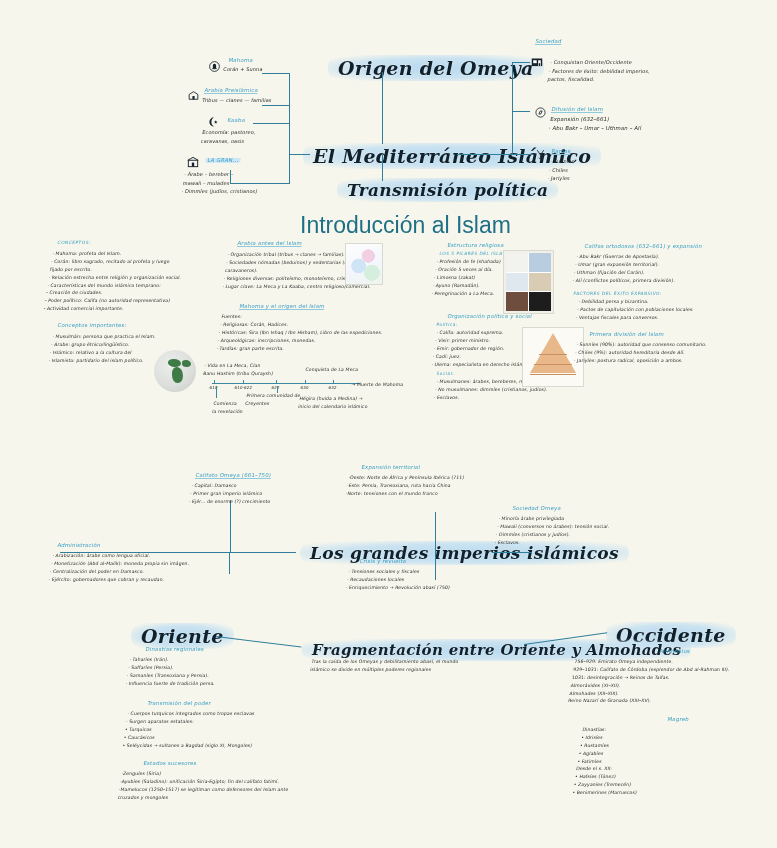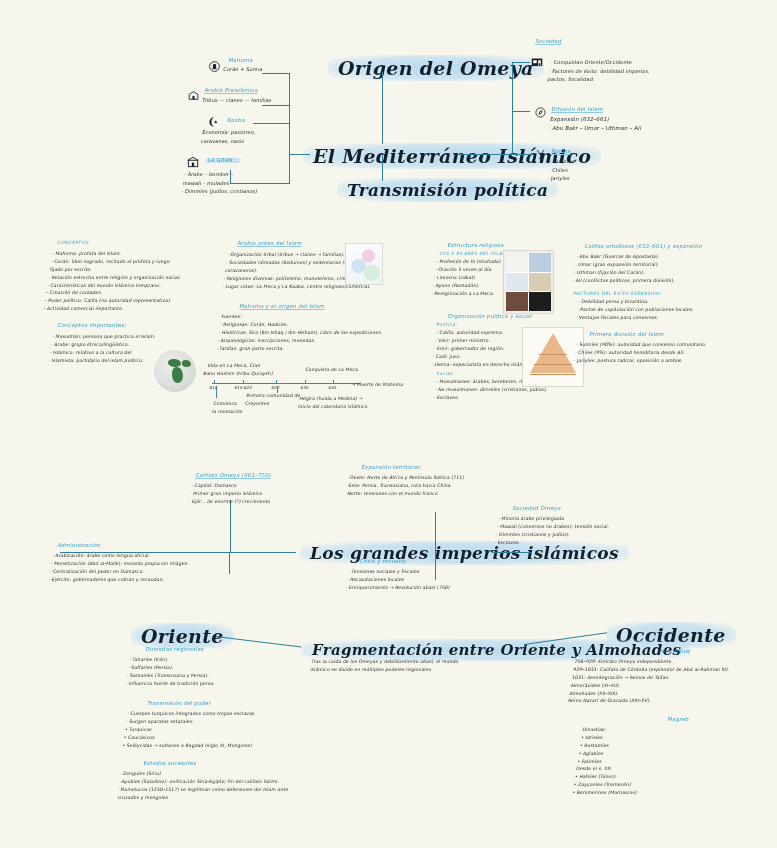--- a/index.html
+++ b/index.html
@@ -112,20 +112,21 @@
   .tl-t{position:absolute;background:#3c87a2;width:1px;height:4px;}
 </style>
 </head>
 <body>
 
 <div class="canvas">
 
   <div class="title-script title-big" style="left:328px;top:55px;">Origen del Omeya</div>
   <div class="title-script title-big" style="left:303px;top:143px;">El Mediterráneo Islámico</div>
   <div class="title-script title-med" style="left:337px;top:178px;">Transmisión política</div>
+  <div class="title-plain" style="left:300px;top:212px;">Introducción al Islam</div>
 
   <div class="ln v" style="left:382px;top:72px;height:72px;"></div>
   <div class="ln v" style="left:382px;top:155px;height:26px;"></div>
 
   <div class="ln h" style="left:290px;top:154px;width:20px;"></div>
   <div class="ln v" style="left:289px;top:73px;height:110px;"></div>
   <div class="ln h" style="left:262px;top:73px;width:28px;"></div>
   <div class="ln h" style="left:262px;top:105px;width:28px;"></div>
   <div class="ln h" style="left:253px;top:123px;width:37px;"></div>
   <div class="ln h" style="left:230px;top:183px;width:60px;"></div>

